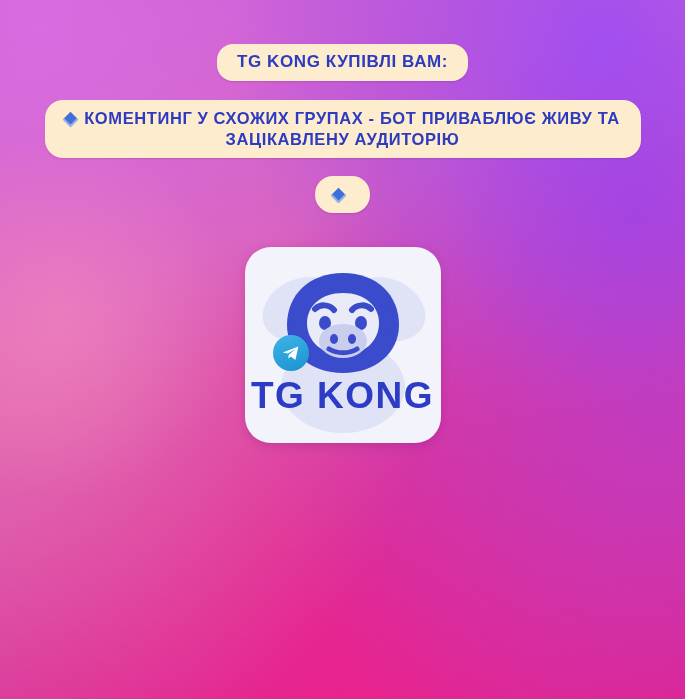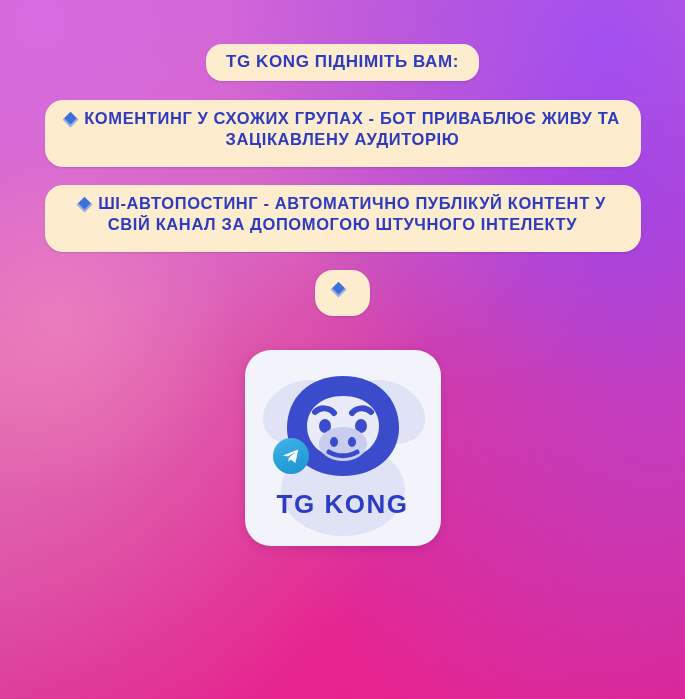--- a/index.html
+++ b/index.html
@@ -67,21 +67,21 @@
     box-shadow: 0 1px 2px rgba(90,20,90,0.18);
   }
   .pill-title {
     font-size: 17px;
     padding: 7px 20px 8px 20px;
     margin-bottom: 19px;
     border-radius: 16px;
   }
   .pill-item {
     font-size: 16.5px;
-    padding: 8px 18px 17px 18px;
+    padding: 8px 18px 8px 18px;
     margin-bottom: 18px;
     max-width: 560px;
   }
   .diamond {
     display: inline-block;
     width: 11px;
     height: 11px;
     background: #3f6fd8;
     transform: rotate(45deg);
     margin-right: 8px;
@@ -115,51 +115,46 @@
     align-items: center;
     justify-content: center;
   }
   .tg-badge svg { display: block; }
   .logo-text {
     position: absolute;
     left: 0;
     right: 0;
     bottom: 26px;
     text-align: center;
-    font-size: 26px;
+    font-size: 37px;
     font-weight: bold;
     letter-spacing: 1.5px;
     color: #2c3cc4;
   }
 </style>
 </head>
 <body>
 
 <div class="poster">
   <div class="glow-left"></div>
   <div class="glow-right"></div>
 
   <div class="content">
 
     <div class="pill-wrap">
-      <div class="pill pill-title">TG KONG ПІДНІМІТЬ ВАМ:</div>
+      <div class="pill pill-title">TG KONG КУПІВЛІ ВАМ:</div>
     </div>
 
     <div class="pill-wrap">
       <div class="pill pill-item">
         <span class="diamond"></span><span>КОМЕНТИНГ У СХОЖИХ ГРУПАХ - БОТ ПРИВАБЛЮЄ ЖИВУ ТА ЗАЦІКАВЛЕНУ АУДИТОРІЮ</span>
       </div>
     </div>
 
 
-    <div class="pill-wrap">
-      <div class="pill pill-item">
-        <span class="diamond"></span><span>ШІ-АВТОПОСТИНГ - АВТОМАТИЧНО ПУБЛІКУЙ КОНТЕНТ У СВІЙ КАНАЛ ЗА ДОПОМОГОЮ ШТУЧНОГО ІНТЕЛЕКТУ</span>
-      </div>
-    </div>
 
     <div class="pill-wrap">
       <div class="pill pill-item">
         <span class="diamond"></span>
       </div>
     </div>
 
     <div class="logo-card">
       <svg class="logo-svg" viewBox="0 0 196 196">
         <ellipse cx="56" cy="62" rx="40" ry="30" fill="#dfe3f5" transform="rotate(-25 56 62)"></ellipse>

